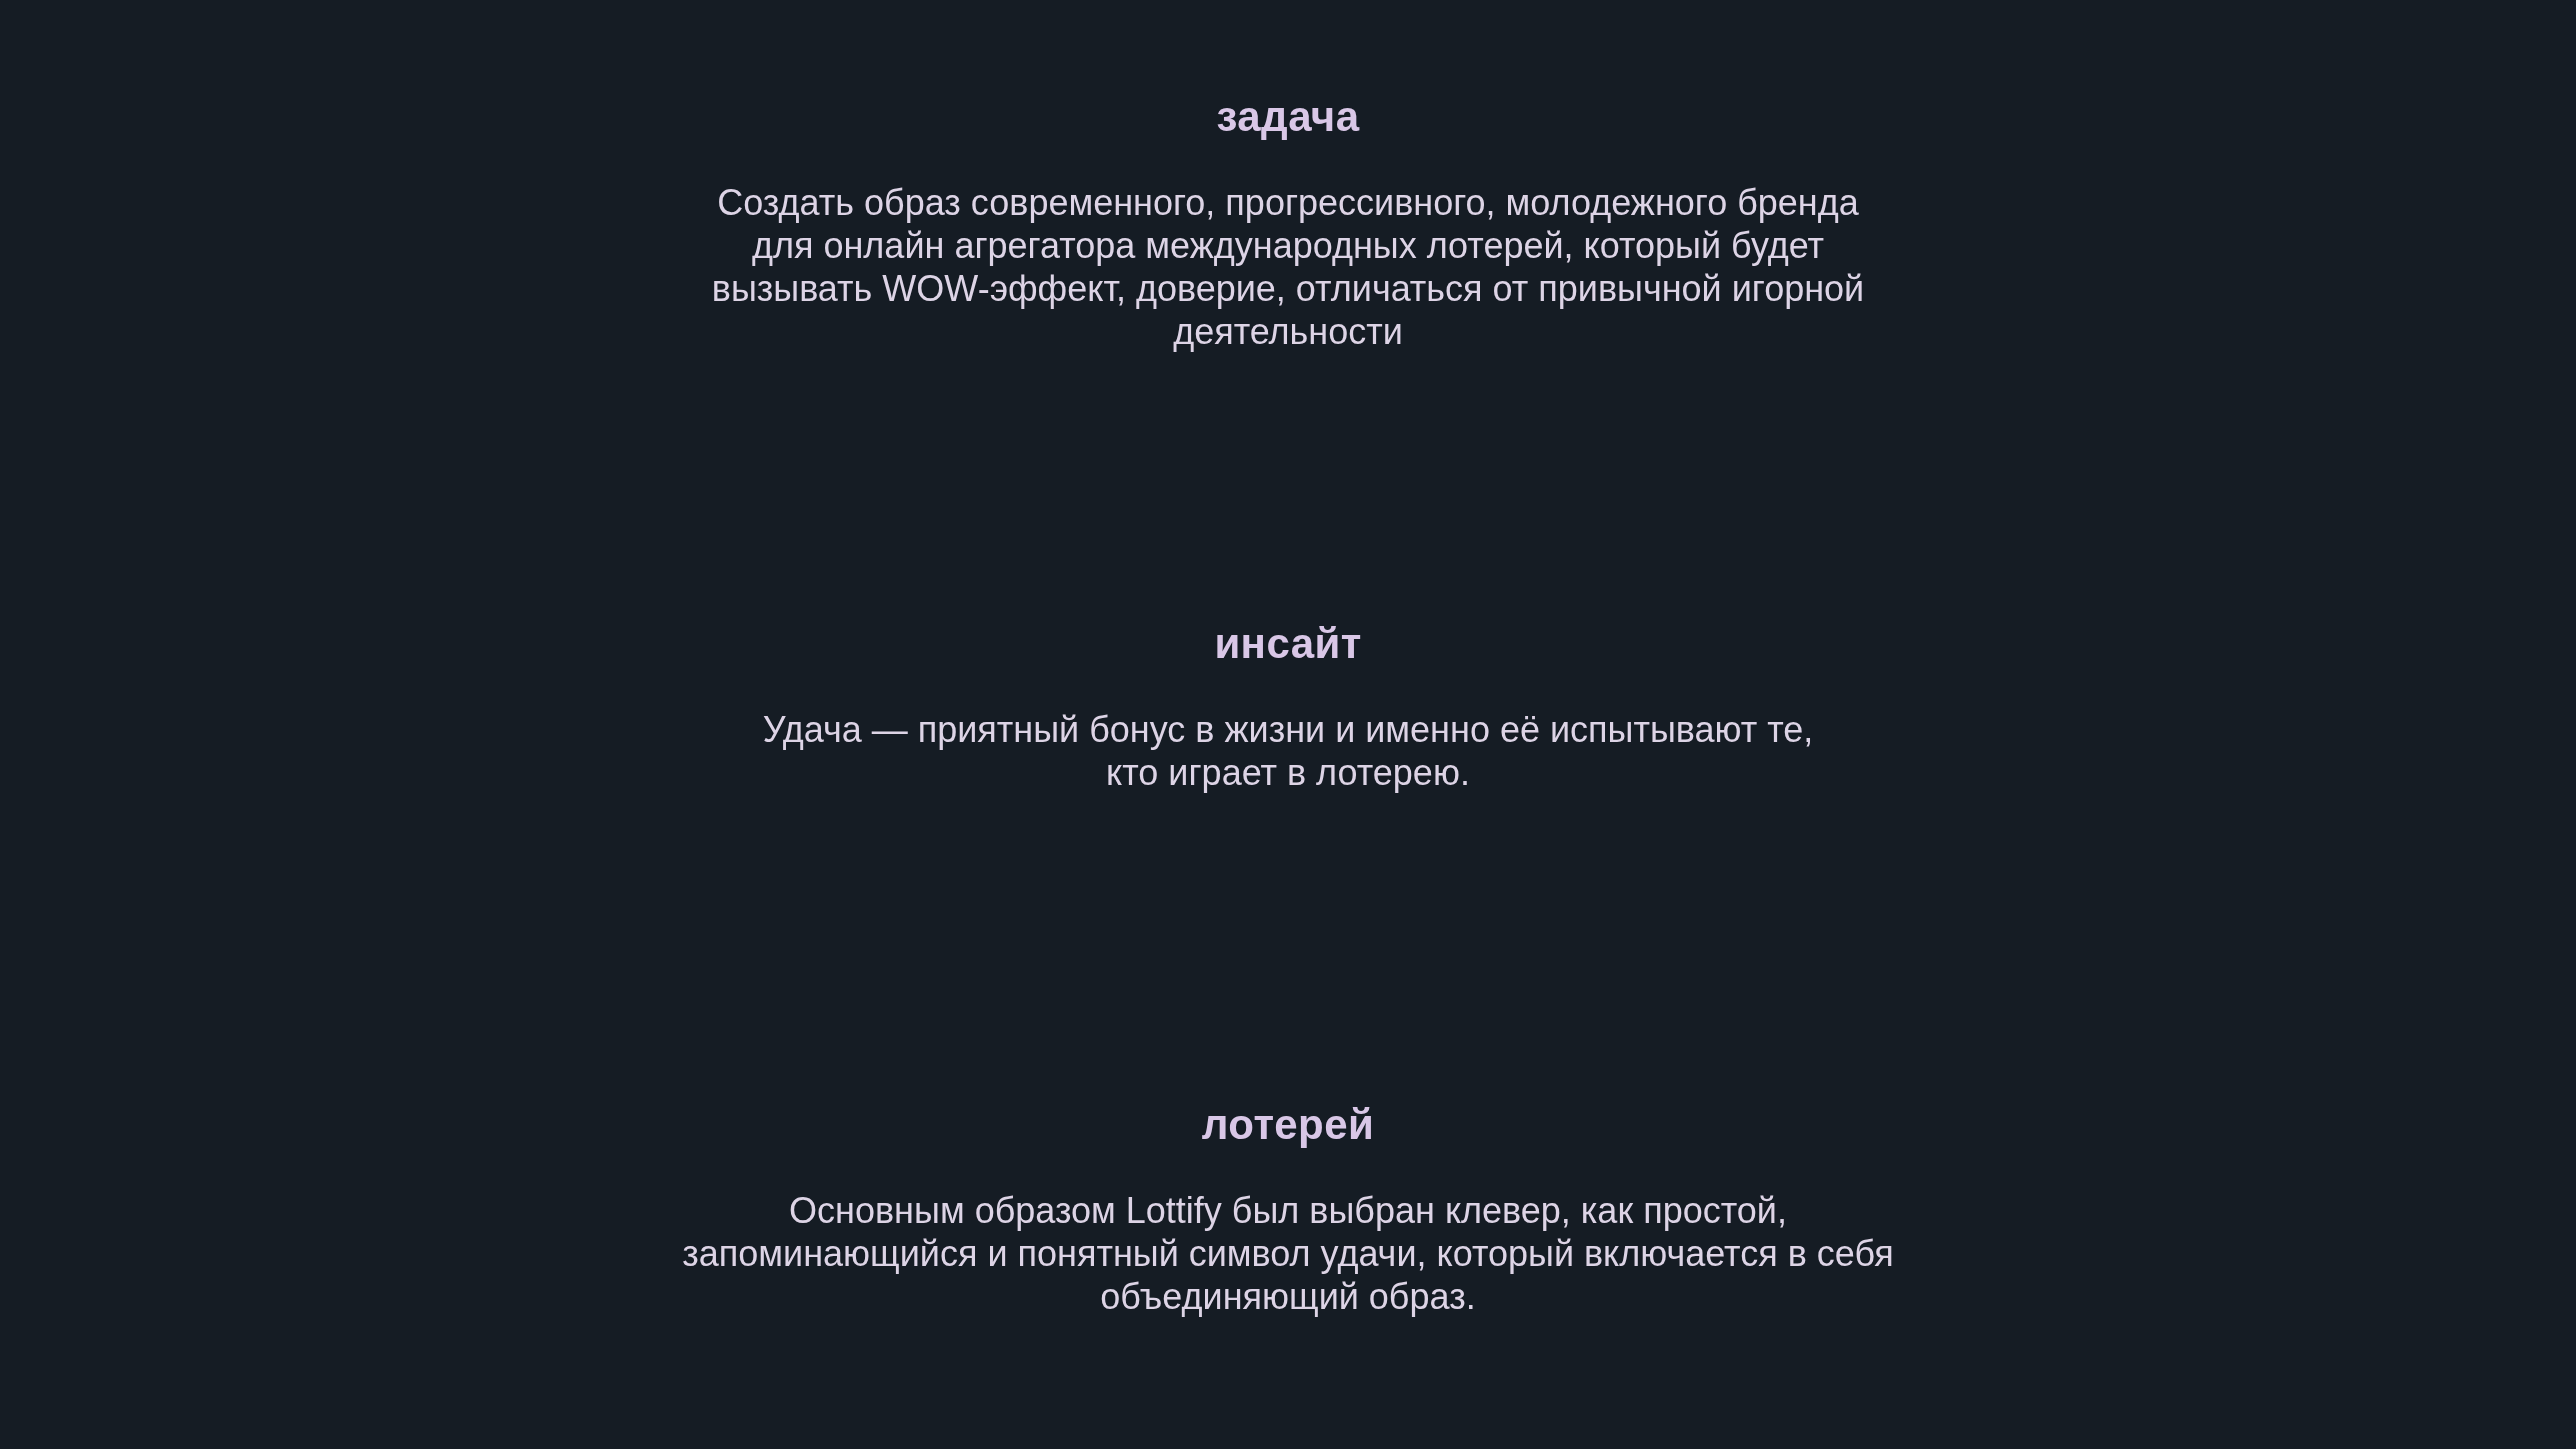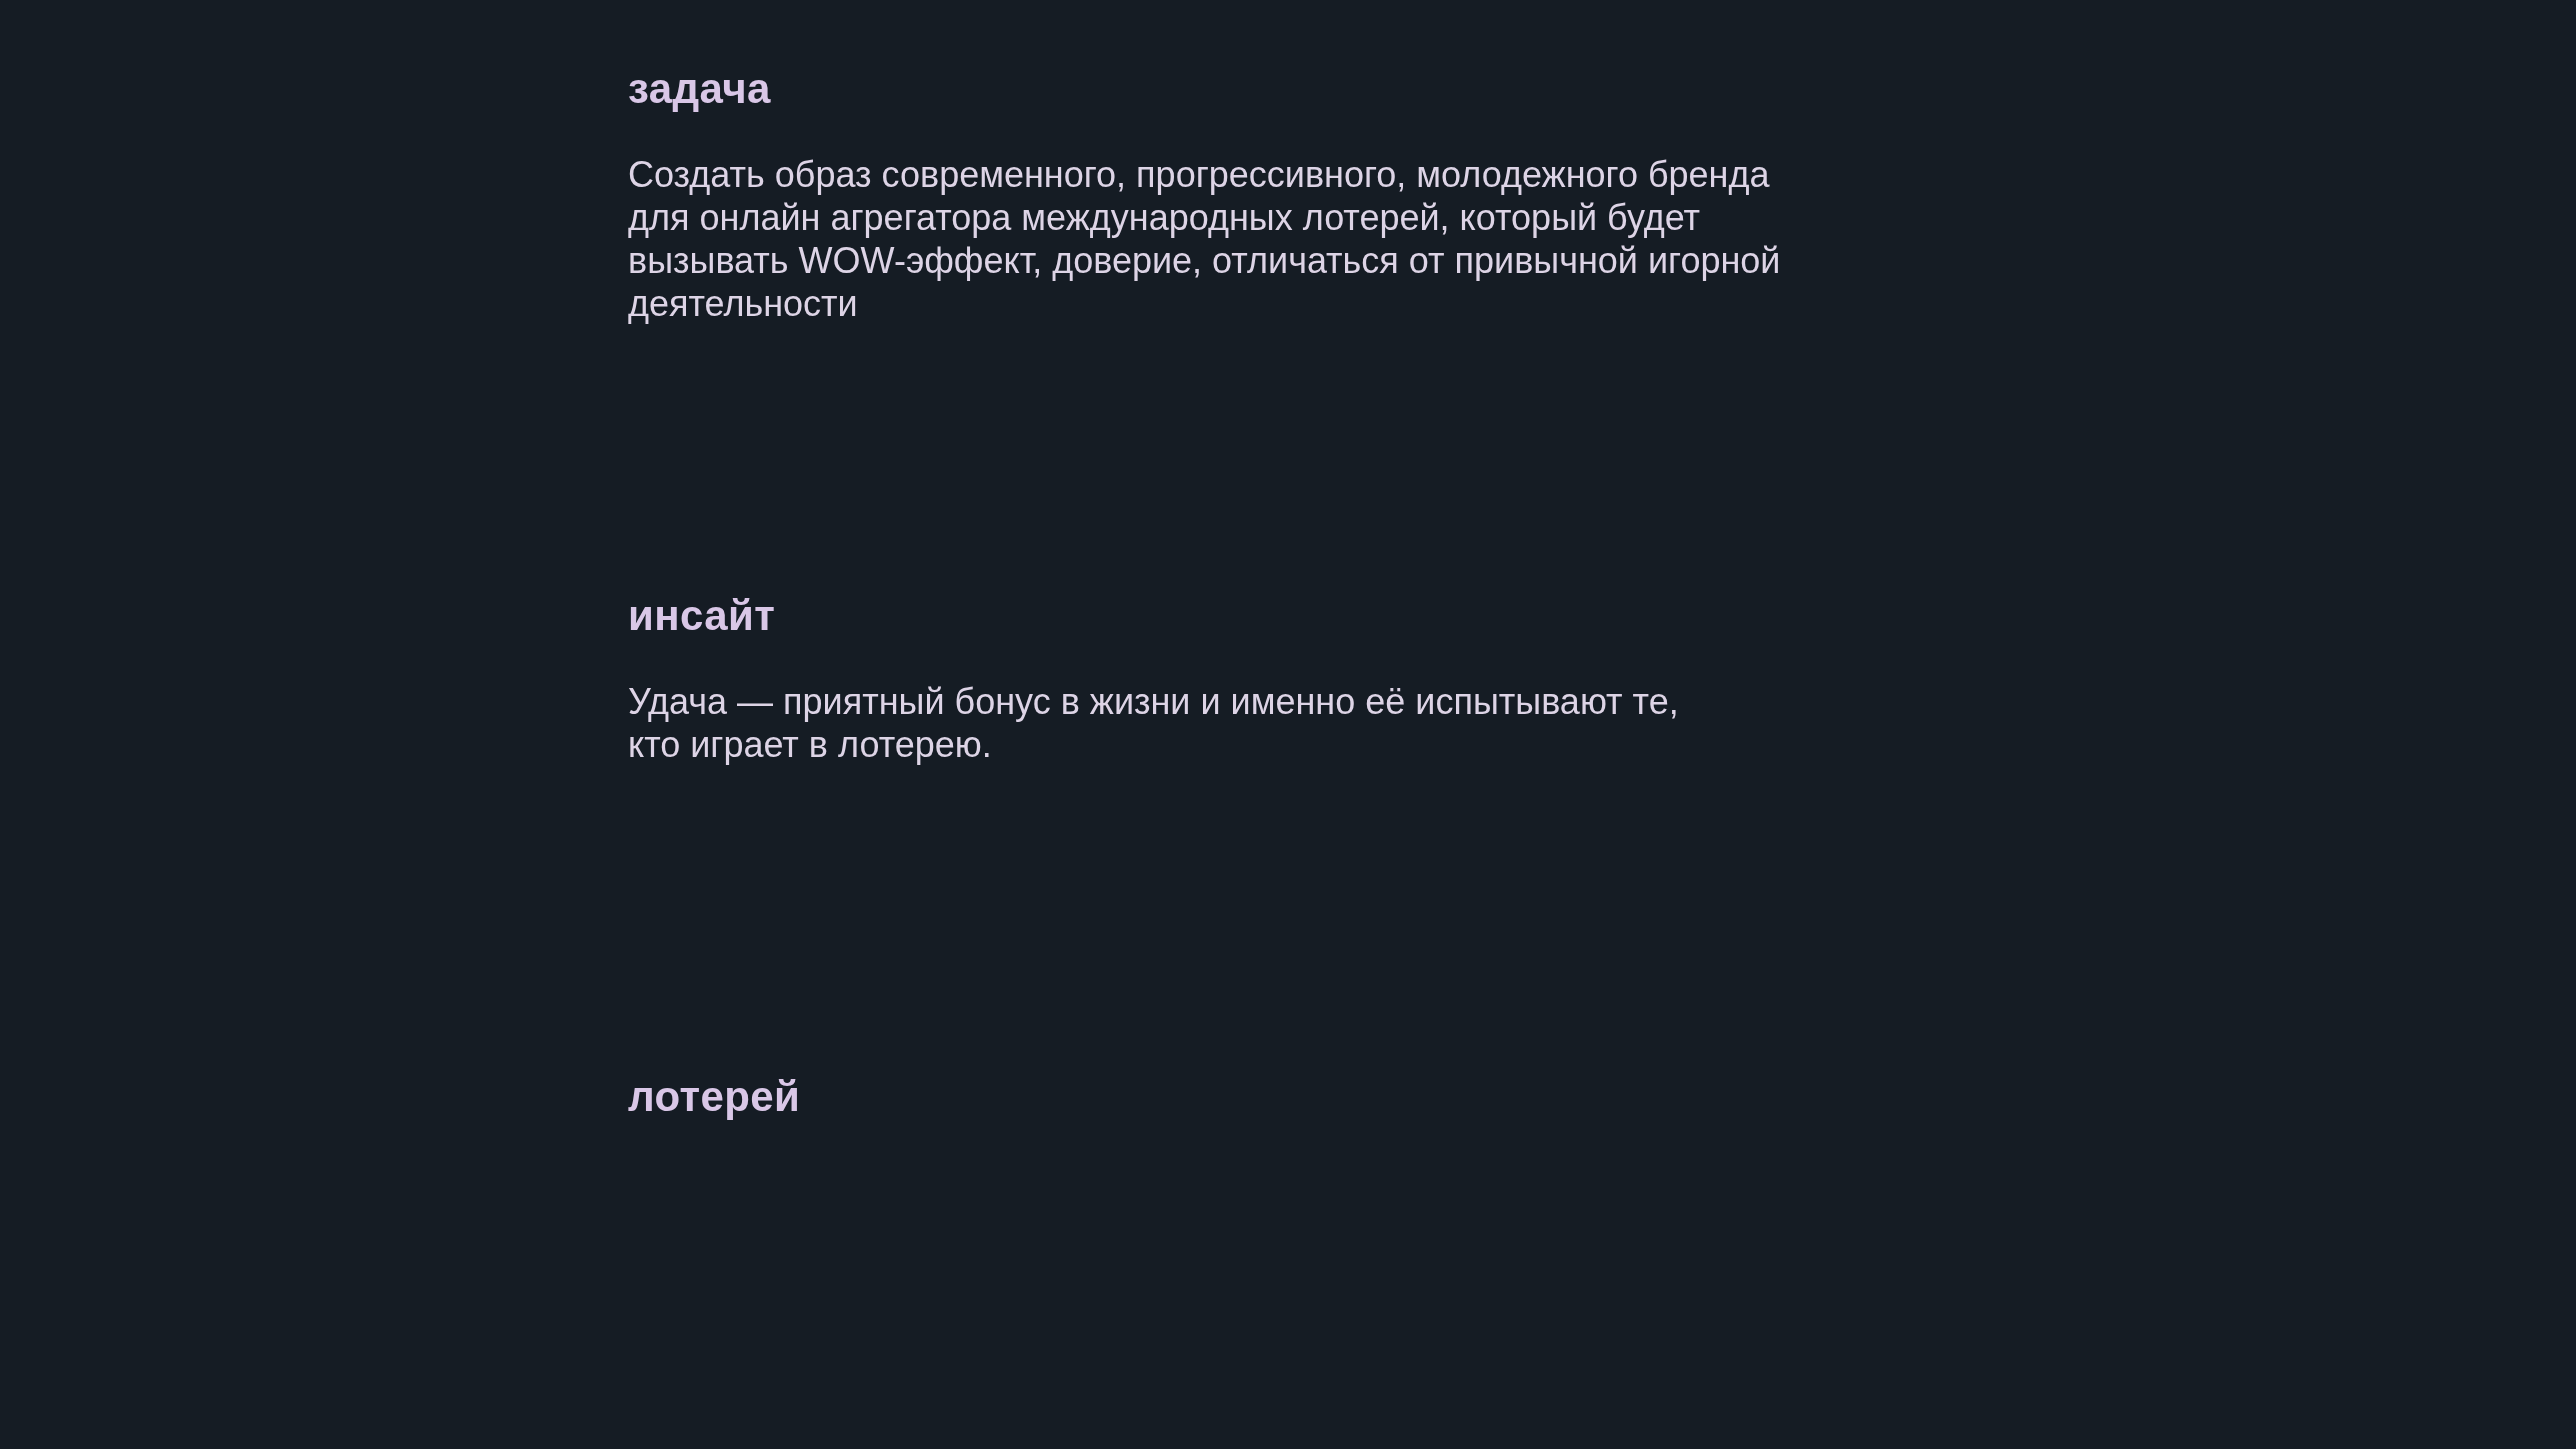--- a/index.html
+++ b/index.html
@@ -10,22 +10,22 @@
   body {
     width: 2576px;
     height: 1449px;
     background: #151c24;
     overflow: hidden;
     font-family: "Liberation Sans", "DejaVu Sans", sans-serif;
   }
   .page {
     width: 1320px;
     margin: 0 auto;
-    padding-top: 64px;
-    text-align: left;
+    padding-top: 92px;
+    text-align: center;
   }
   .section { margin: 0; }
   .section-heading {
     margin: 0;
     font-size: 42px;
     line-height: 50px;
     font-weight: 700;
     letter-spacing: 0.4px;
     color: #d9c7e7;
   }
@@ -55,16 +55,19 @@
   </section>
 
   <section class="section section-insight">
     <h2 class="section-heading">инсайт</h2>
     <p class="section-body">Удача — приятный бонус в жизни и именно её испытывают те,
 кто играет в лотерею.</p>
   </section>
 
   <section class="section section-solution">
     <h2 class="section-heading">лотерей</h2>
+    <p class="section-body">Основным образом Lottify был выбран клевер, как простой,
+запоминающийся и понятный символ удачи, который включается в себя
+объединяющий образ.</p>
   </section>
 
 </div>
 
 
 </body></html>

